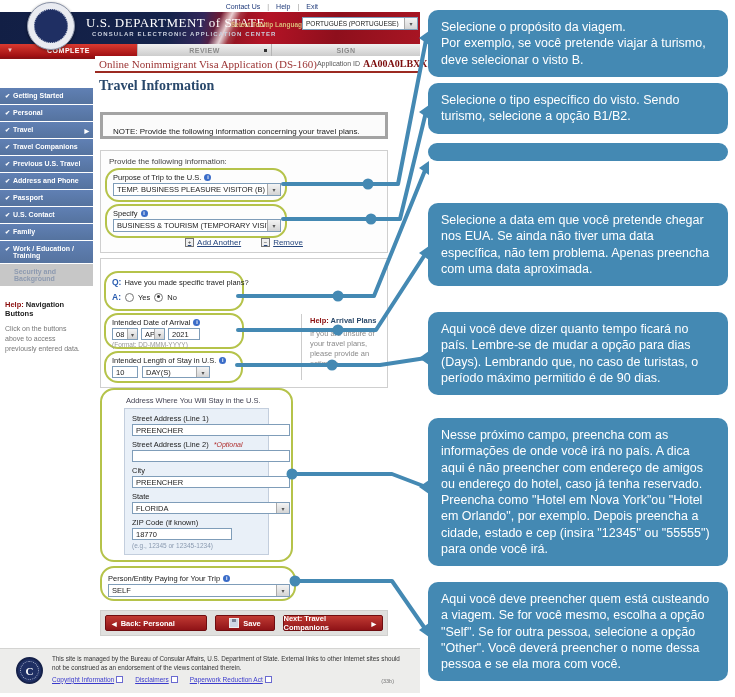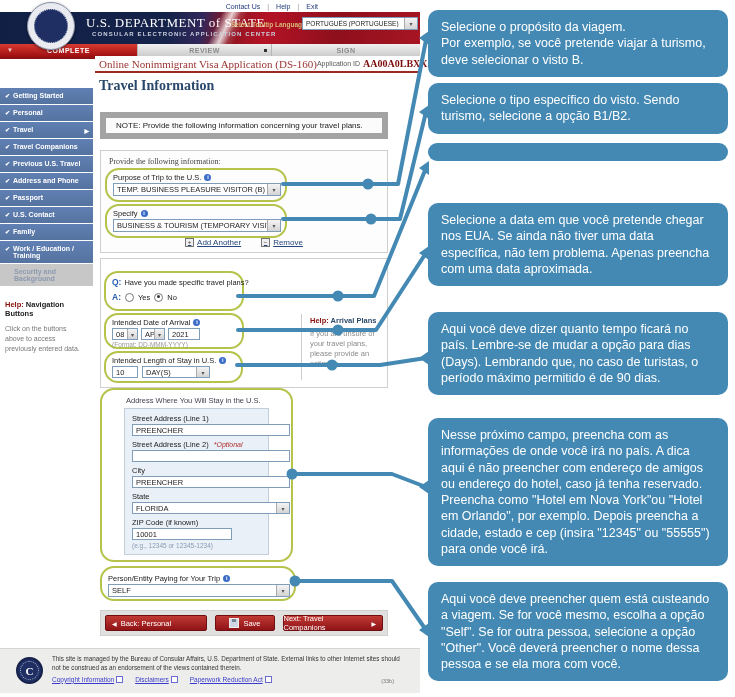--- a/index.html
+++ b/index.html
@@ -63,25 +63,25 @@
   .sel-btn{width:12px;align-self:stretch;background:linear-gradient(#f4f4f4,#d4d4d4);border-left:1px solid #aaa;
            display:flex;align-items:center;justify-content:center;font-size:6px;color:#555;}
   .inp{display:flex;align-items:center;border:1px solid #7f9db9;background:#fff;height:12px;box-sizing:border-box;
        font-size:7.5px;color:#222;padding:0 3px;white-space:nowrap;overflow:hidden;cursor:text;}
   .flabel{font-size:7.5px;color:#222;display:flex;align-items:center;gap:3px;white-space:nowrap;}
   .info-i{display:inline-block;width:7px;height:7px;border-radius:50%;background:#3a6cc8;color:#fff;
           font-size:5.5px;line-height:7px;text-align:center;font-weight:bold;cursor:pointer;flex:0 0 auto;}
   .oval{position:absolute;border:2px solid #b5c34a;border-radius:14px;box-sizing:border-box;background:transparent;}
 
   
-  .note-box{position:absolute;left:100px;top:112px;width:288px;height:27px;border:6px solid #a3a3a3;background:#fbfbfb;
-            box-sizing:border-box;display:flex;align-items:center;padding:0 10px;font-size:8px;color:#222;}
+  .note-box{position:absolute;left:100px;top:112px;width:288px;height:27px;border:3px solid #a3a3a3;background:#fbfbfb;
+            box-sizing:border-box;display:flex;align-items:flex-end;padding:0 10px;font-size:8px;color:#222;}
   .sec{position:absolute;border:1px solid #cfcfcf;background:#fdfdfd;box-sizing:border-box;}
   .sec1{left:100px;top:150px;width:288px;height:103px;}
-  .sec-heading{position:absolute;left:8px;top:6px;font-size:8px;color:#444;font-family:Liberation Serif, serif;}
+  .sec-heading{position:absolute;left:8px;top:6px;font-size:8px;color:#444;}
   .o-purpose{left:4px;top:17px;width:182px;height:34px;padding:3px 6px;}
   .o-specify{left:4px;top:53px;width:182px;height:34px;padding:3px 6px;}
   .o-purpose .sel,.o-specify .sel{width:168px;margin-top:1px;}
   .links-row{position:absolute;left:0;top:87px;width:100%;display:flex;justify-content:center;gap:20px;font-size:8px;}
   .ar-link{color:#26477e;text-decoration:underline;display:flex;align-items:center;cursor:pointer;}
   .mini-ico{display:inline-block;width:7px;height:7px;border:1px solid #777;background:#eee;color:#333;
             font-size:6px;line-height:6px;text-align:center;margin-right:3px;}
 
   .sec2{left:100px;top:258px;width:288px;height:130px;background:#fff;}
   .o-qa{left:3px;top:12px;width:140px;height:40px;padding:4px 6px;}
@@ -113,21 +113,21 @@
   .zip-hint{font-size:6.5px;color:#8a9ab0;margin-top:2px;}
 
   .o-payer{position:absolute;left:100px;top:566px;width:196px;height:35px;border:2px solid #b5c34a;
            border-radius:14px;box-sizing:border-box;padding:6px 6px;background:#fff;}
   .o-payer .sel{width:182px;margin-top:1px;}
 
   
   .btnbar{position:absolute;left:100px;top:610px;width:288px;height:26px;background:#e0e0de;
           border:1px solid #d0d0ce;box-sizing:border-box;display:flex;align-items:center;padding:0 4px;gap:8px;}
   .rbtn{background:linear-gradient(#c03a33,#8f1317);border:1px solid #6f0d10;border-radius:2px;color:#fff;
-        font-size:7.5px;font-weight:normal;height:16px;display:flex;align-items:center;box-sizing:border-box;cursor:pointer;}
+        font-size:7.5px;font-weight:bold;height:16px;display:flex;align-items:center;box-sizing:border-box;cursor:pointer;}
   .btn-back{width:104px;padding-left:6px;gap:4px;}
   .btn-save{width:60px;justify-content:center;gap:4px;}
   .btn-next{width:102px;justify-content:flex-end;padding-right:6px;gap:4px;}
   .bt-arrow{font-size:6px;}
   .floppy{width:8px;height:8px;background:#cfd6e4;border:1px solid #eee;position:relative;flex:0 0 auto;}
   .floppy::after{content:"";position:absolute;left:2px;top:0;width:4px;height:3px;background:#7a8296;}
 
   
   .footer{position:absolute;left:0;top:648px;width:420px;height:44px;background:#ededeb;border-top:1px solid #d4d4d2;}
   .badge{position:absolute;left:16px;top:8px;width:27px;height:27px;border-radius:50%;background:#1f2f63;
@@ -381,21 +381,21 @@
         <div class="sel" style="height:12px;">
             <span class="sel-val">FLORIDA</span>
             <span class="sel-btn">▾</span>
           </div>
       </div>
       <div class="af" style="margin-bottom:0;">
         <div class="flabel">
             <span>ZIP Code (if known)</span>
           </div>
         <div class="inp inp-zip">
-            <span>10001</span>
+            <span>18770</span>
           </div>
         <div class="zip-hint">(e.g., 12345 or 12345-1234)</div>
       </div>
     </div>
   </div>
 
   <div class="o-payer">
     <div class="flabel">
         <span>Person/Entity Paying for Your Trip</span>
         <span class="info-i">i</span>

